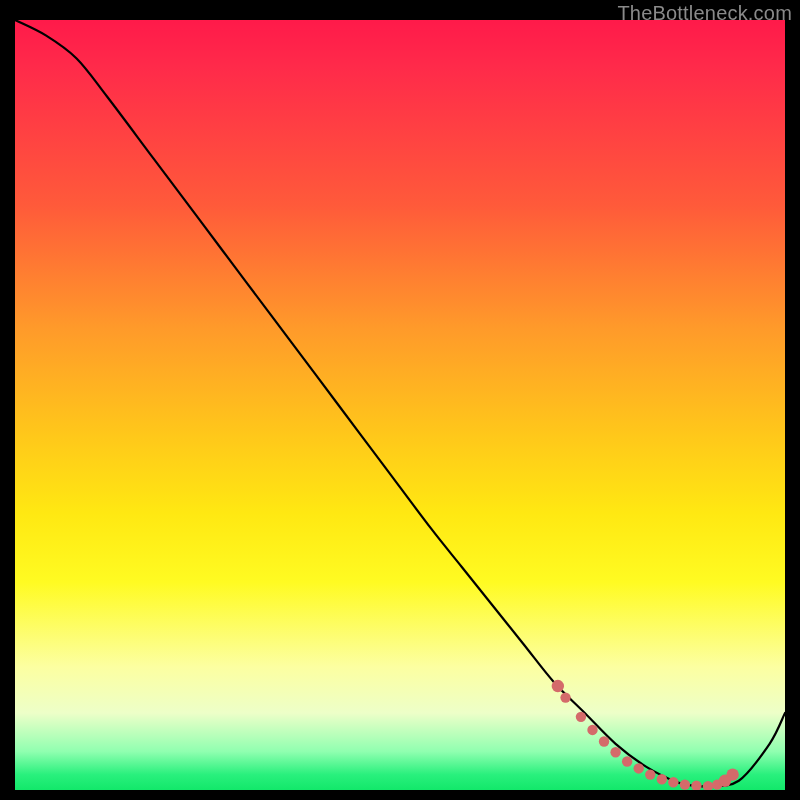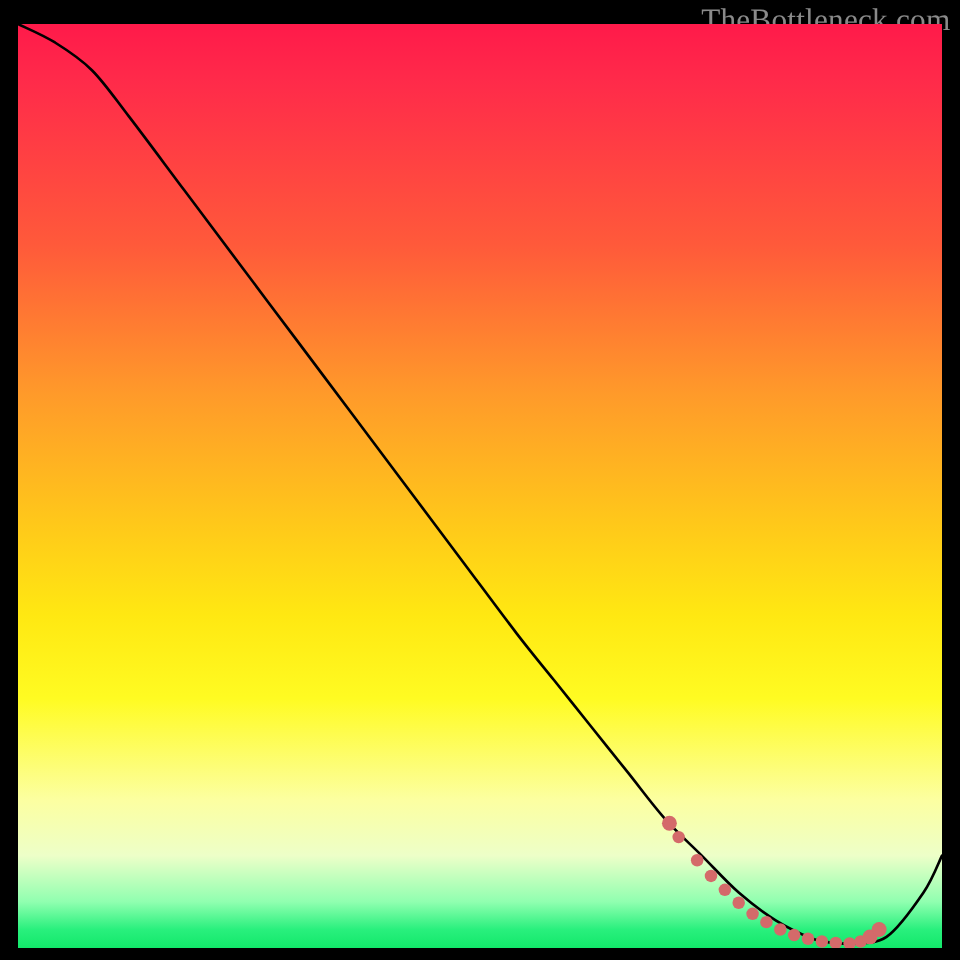--- a/index.html
+++ b/index.html
@@ -60,22 +60,22 @@
     stroke-linejoin: round;
   }
   .marker {
     fill: #d46a6a;
     stroke: none;
   }
   .watermark {
     position: absolute;
     top: 2px;
     right: 8px;
-    font-family: Liberation Serif, serif;
-    font-size: 26px;
+    font-family: Liberation Sans, sans-serif;
+    font-size: 20px;
     color: #8a8a8a;
     letter-spacing: 0.2px;
   }
 </style>
 </head>
 <body>
 
 <div class="stage">
 
   <div class="watermark">TheBottleneck.com</div>

